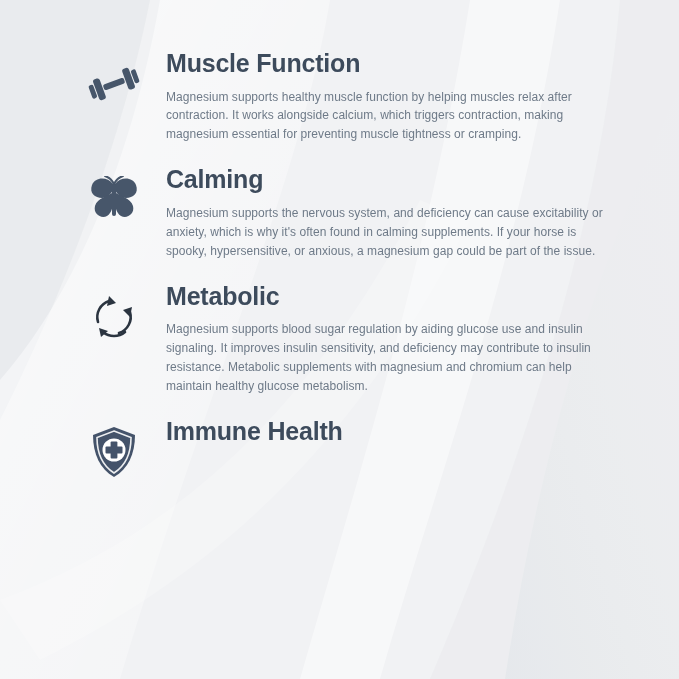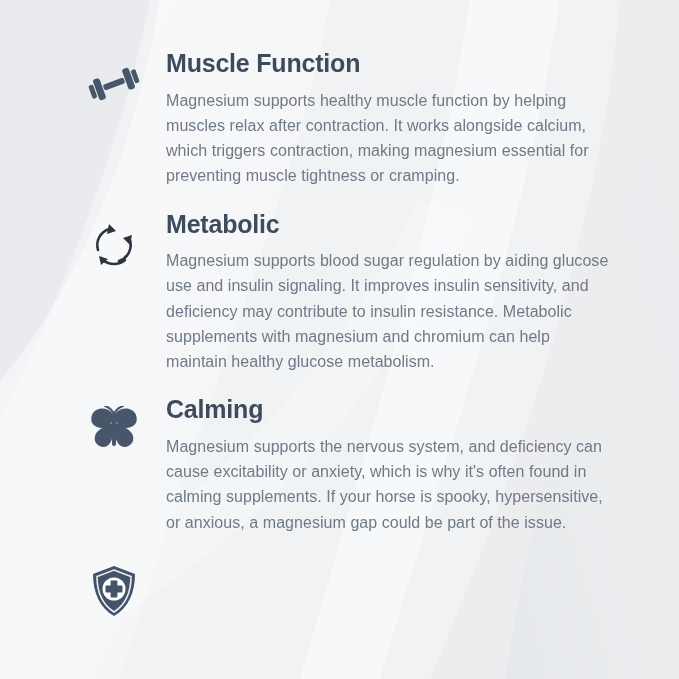--- a/index.html
+++ b/index.html
@@ -58,21 +58,21 @@
   h2.heading {
     margin: 0 0 10px 0;
     font-size: 25px;
     line-height: 1.1;
     font-weight: bold;
     color: #3d4b5c;
     letter-spacing: -0.2px;
   }
   p.body-text {
     margin: 0;
-    font-size: 16px;
+    font-size: 12px;
     line-height: 1.58;
     color: #6e7a88;
     letter-spacing: 0.05px;
   }
   .block-1 { margin-top: 6px; }
   .block-2 .icon-col { padding-top: 10px; }
   .block-3 .icon-col { padding-top: 10px; }
   .block-4 .icon-col { padding-top: 8px; }
 </style>
 </head>
@@ -116,20 +116,40 @@
             <rect x="48" y="15" width="5" height="14" rx="2"></rect>
           </g>
         </svg>
       </div>
       <div class="text-col">
         <h2 class="heading">Muscle Function</h2>
         <p class="body-text">Magnesium supports healthy muscle function by helping muscles relax after contraction. It works alongside calcium, which triggers contraction, making magnesium essential for preventing muscle tightness or cramping.</p>
       </div>
     </div>
 
+    <div class="block block-2">
+      <div class="icon-col">
+        <svg width="50" height="46" viewBox="0 0 50 46" xmlns="http://www.w3.org/2000/svg">
+          <g fill="#47566a">
+            <path d="M24 8 C18 0, 6 1, 3 9 C0 17, 6 22, 13 22 C18 22, 22 18, 24 14 Z"></path>
+            <path d="M26 8 C32 0, 44 1, 47 9 C50 17, 44 22, 37 22 C32 22, 28 18, 26 14 Z"></path>
+            <path d="M24 16 C20 20, 8 22, 6 30 C4 38, 12 43, 18 40 C23 37, 24 30, 24 24 Z"></path>
+            <path d="M26 16 C30 20, 42 22, 44 30 C46 38, 38 43, 32 40 C27 37, 26 30, 26 24 Z"></path>
+            <rect x="23" y="7" width="4" height="33" rx="2"></rect>
+            <path d="M25 8 C23 4, 19 1, 16 0" stroke="#47566a" stroke-width="2" fill="none" stroke-linecap="round"></path>
+            <path d="M25 8 C27 4, 31 1, 34 0" stroke="#47566a" stroke-width="2" fill="none" stroke-linecap="round"></path>
+          </g>
+        </svg>
+      </div>
+      <div class="text-col">
+        <h2 class="heading">Calming</h2>
+        <p class="body-text">Magnesium supports the nervous system, and deficiency can cause excitability or anxiety, which is why it's often found in calming supplements. If your horse is spooky, hypersensitive, or anxious, a magnesium gap could be part of the issue.</p>
+      </div>
+    </div>
+
     <div class="block block-3">
       <div class="icon-col">
         <svg width="50" height="48" viewBox="0 0 50 48" xmlns="http://www.w3.org/2000/svg">
           <g fill="none" stroke="#2b3440" stroke-width="2.6" stroke-linecap="round">
             <path d="M9 29 A17 17 0 0 1 20 8"></path>
             <path d="M41 19 A17 17 0 0 1 30 40"></path>
             <path d="M14 39 A17 17 0 0 0 36 39"></path>
           </g>
           <g fill="#2b3440">
             <polygon points="20,3 27,10 18,13"></polygon>
@@ -137,48 +157,29 @@
             <polygon points="12,44 10,35 19,38"></polygon>
           </g>
         </svg>
       </div>
       <div class="text-col">
         <h2 class="heading">Metabolic</h2>
         <p class="body-text">Magnesium supports blood sugar regulation by aiding glucose use and insulin signaling. It improves insulin sensitivity, and deficiency may contribute to insulin resistance. Metabolic supplements with magnesium and chromium can help maintain healthy glucose metabolism.</p>
       </div>
     </div>
 
-    <div class="block block-2">
-      <div class="icon-col">
-        <svg width="50" height="46" viewBox="0 0 50 46" xmlns="http://www.w3.org/2000/svg">
-          <g fill="#47566a">
-            <path d="M24 8 C18 0, 6 1, 3 9 C0 17, 6 22, 13 22 C18 22, 22 18, 24 14 Z"></path>
-            <path d="M26 8 C32 0, 44 1, 47 9 C50 17, 44 22, 37 22 C32 22, 28 18, 26 14 Z"></path>
-            <path d="M24 16 C20 20, 8 22, 6 30 C4 38, 12 43, 18 40 C23 37, 24 30, 24 24 Z"></path>
-            <path d="M26 16 C30 20, 42 22, 44 30 C46 38, 38 43, 32 40 C27 37, 26 30, 26 24 Z"></path>
-            <rect x="23" y="7" width="4" height="33" rx="2"></rect>
-            <path d="M25 8 C23 4, 19 1, 16 0" stroke="#47566a" stroke-width="2" fill="none" stroke-linecap="round"></path>
-            <path d="M25 8 C27 4, 31 1, 34 0" stroke="#47566a" stroke-width="2" fill="none" stroke-linecap="round"></path>
-          </g>
-        </svg>
-      </div>
-      <div class="text-col">
-        <h2 class="heading">Calming</h2>
-        <p class="body-text">Magnesium supports the nervous system, and deficiency can cause excitability or anxiety, which is why it's often found in calming supplements. If your horse is spooky, hypersensitive, or anxious, a magnesium gap could be part of the issue.</p>
-      </div>
-    </div>
-
     <div class="block block-4">
       <div class="icon-col">
         <svg width="46" height="52" viewBox="0 0 46 52" xmlns="http://www.w3.org/2000/svg">
           <path d="M23 1 L44 9 C44 28, 37 43, 23 51 C9 43, 2 28, 2 9 Z" fill="#44536a"></path>
           <path d="M23 5 L40 11.5 C40 28, 34 40, 23 47 C12 40, 6 28, 6 11.5 Z" fill="none" stroke="#ffffff" stroke-width="1.6" opacity="0.9"></path>
           <circle cx="23" cy="24" r="11.5" fill="#ffffff"></circle>
           <rect x="19.6" y="15.5" width="6.8" height="17" rx="1" fill="#44536a"></rect>
           <rect x="14.5" y="20.6" width="17" height="6.8" rx="1" fill="#44536a"></rect>
         </svg>
       </div>
       <div class="text-col">
+        <h2 class="heading">Immune Health</h2>
       </div>
     </div>
 
   </div>
 </div>
 
 </body></html>

